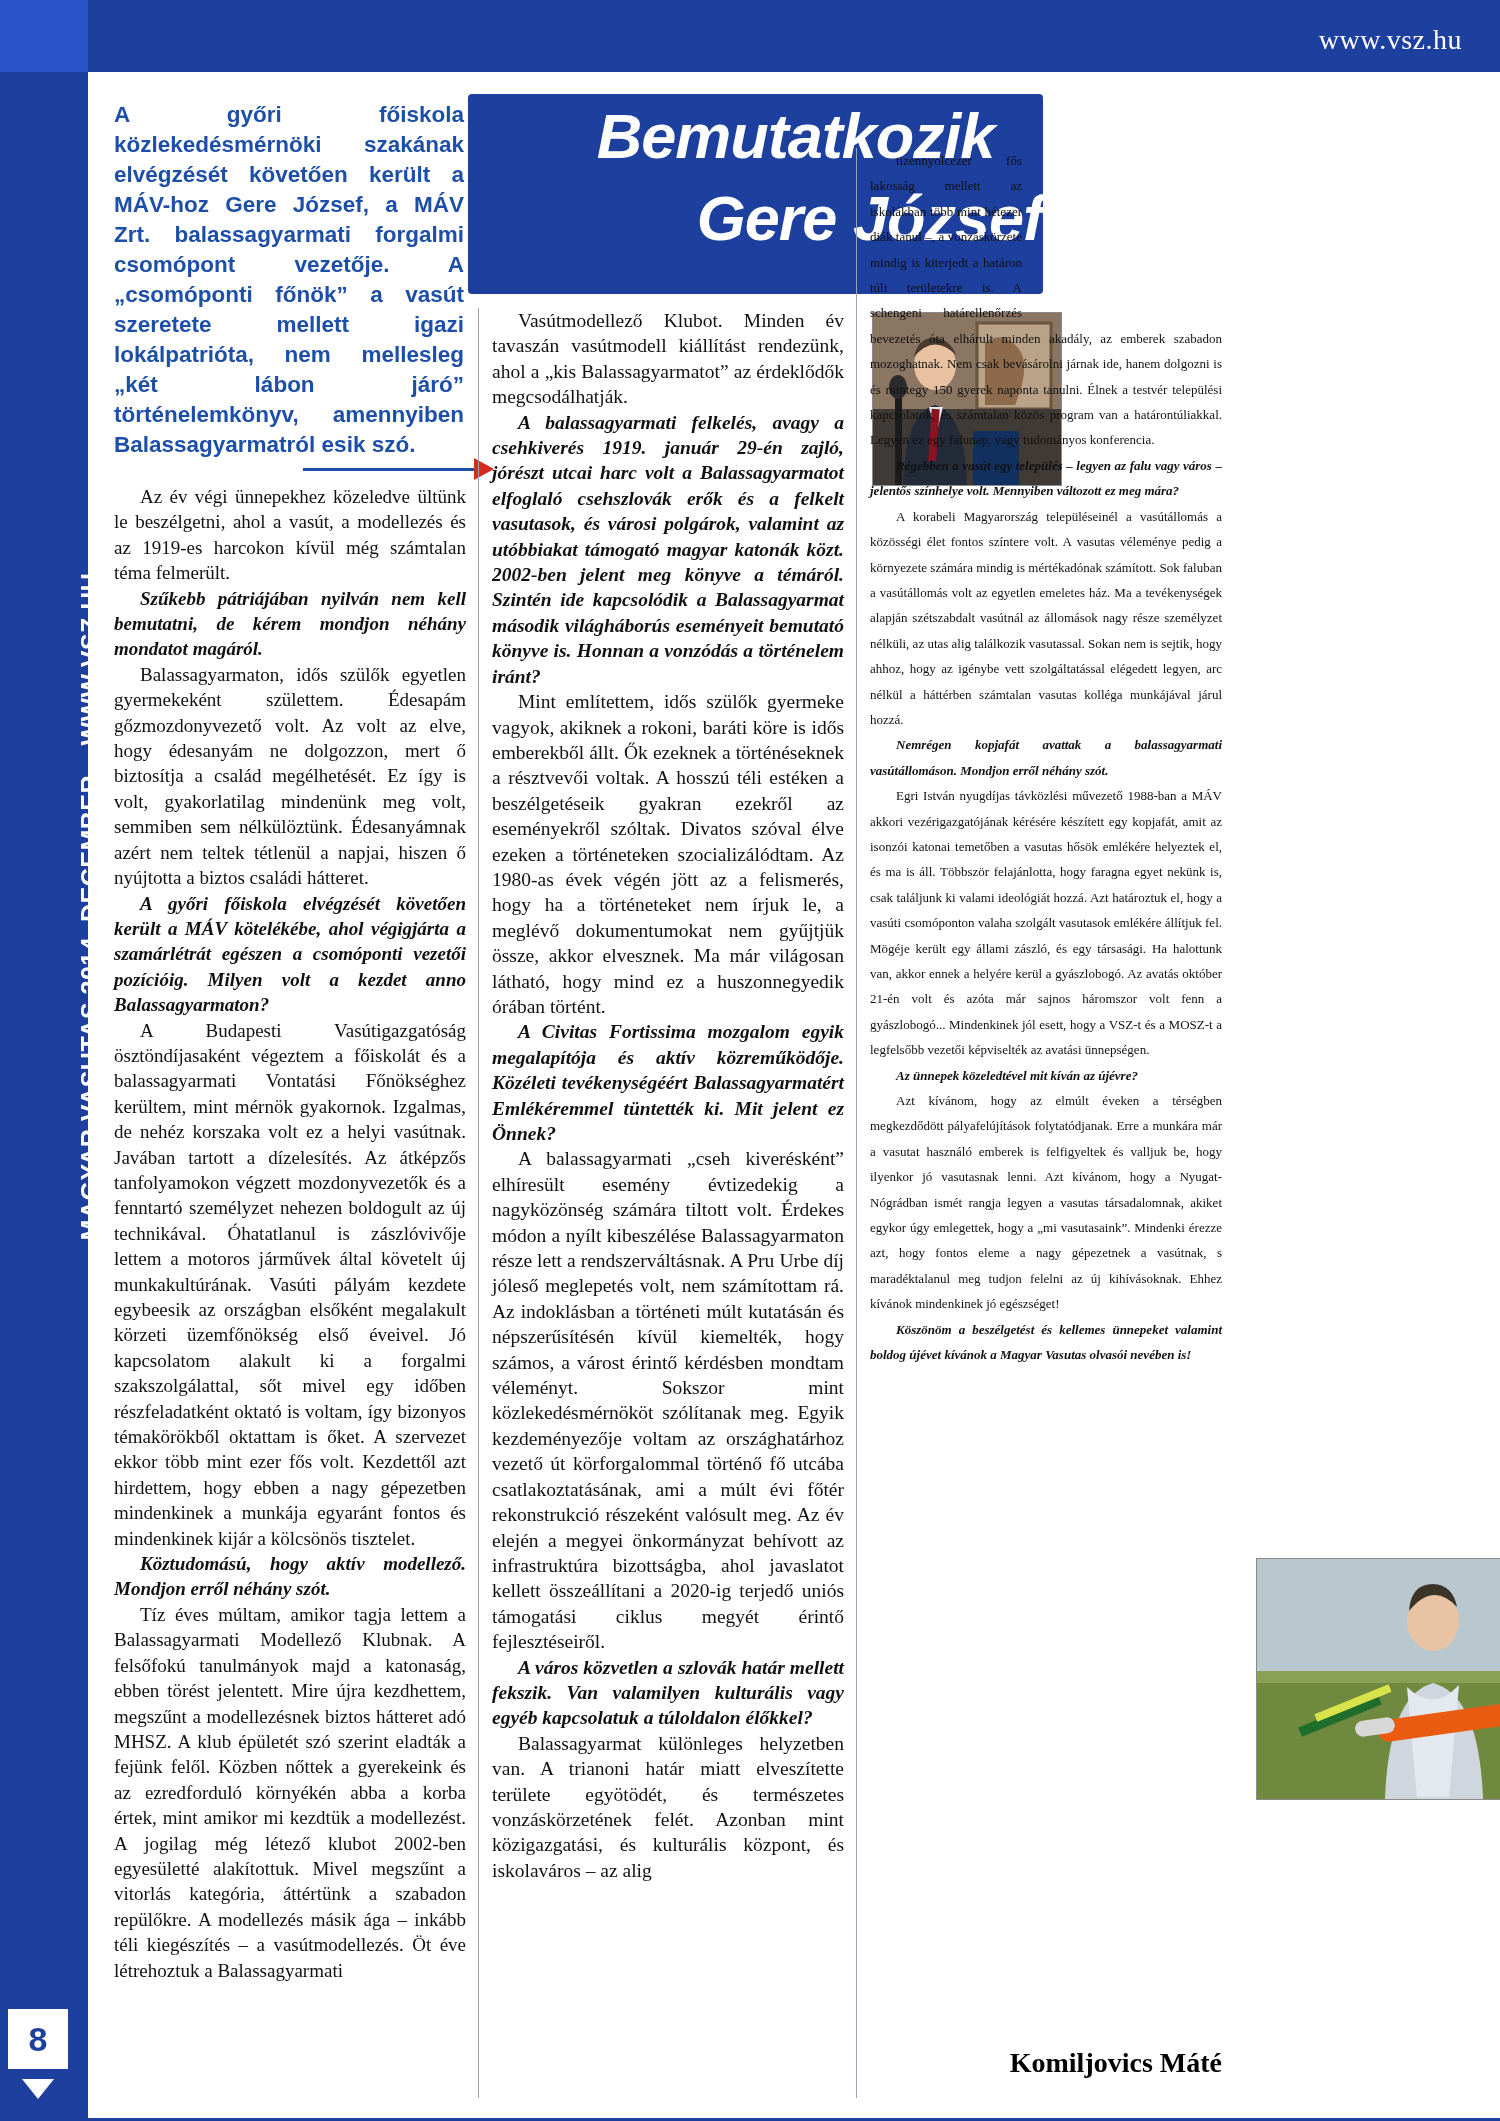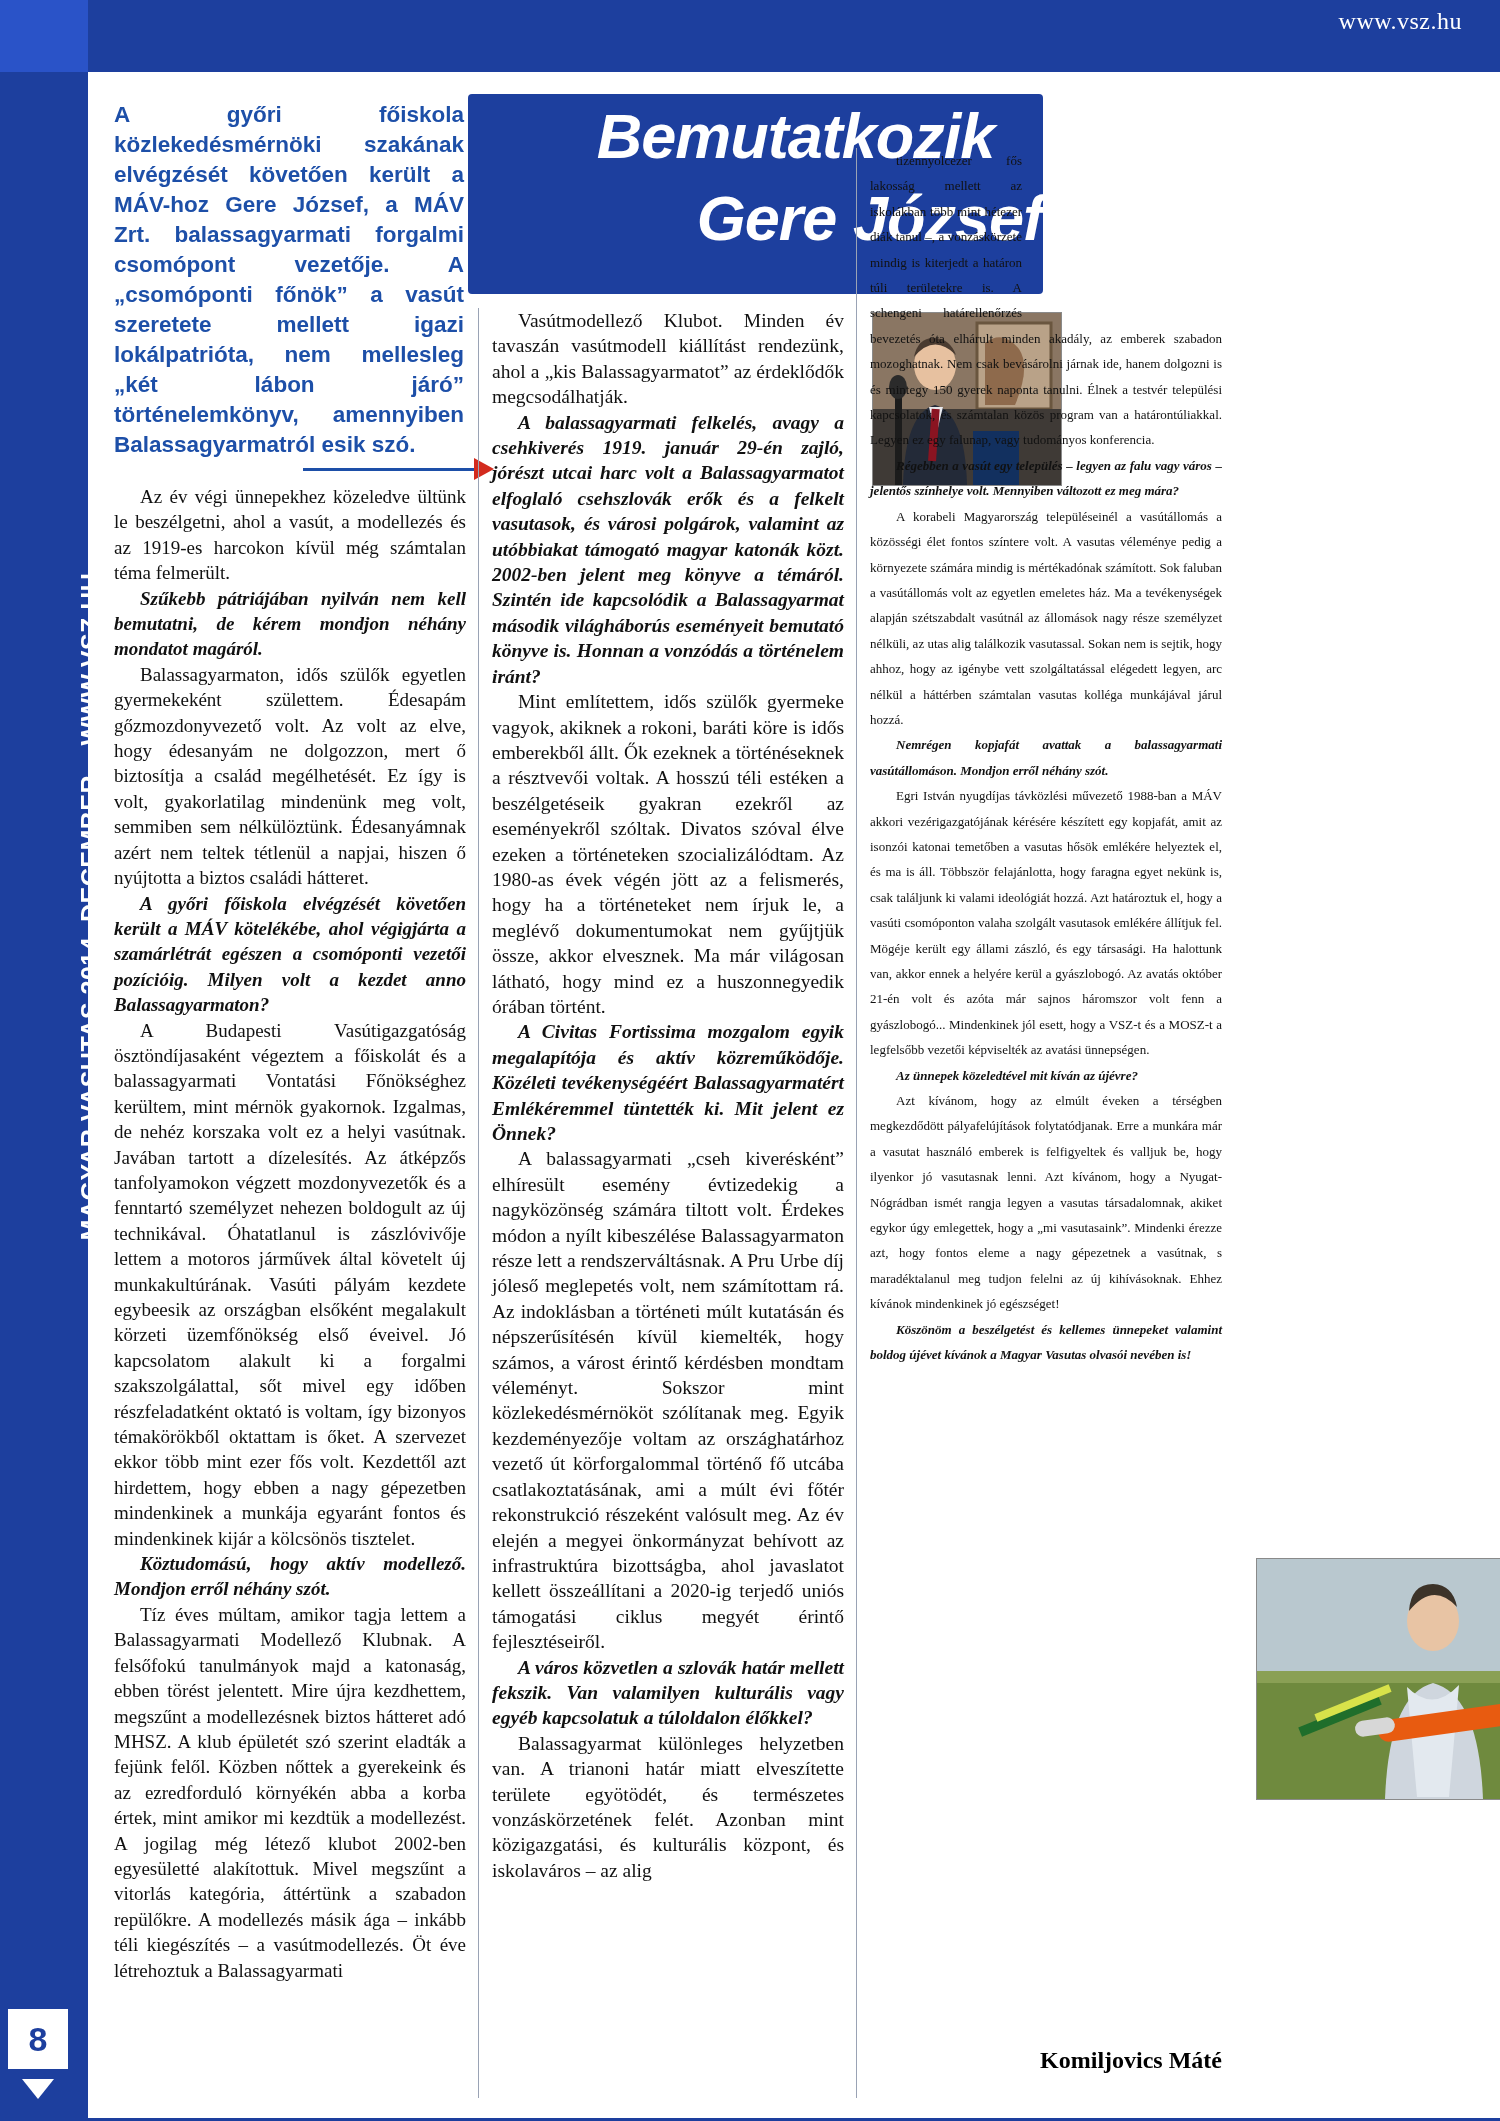--- a/index.html
+++ b/index.html
@@ -9,22 +9,22 @@
     font-family:"Liberation Serif", serif;
     position:relative;
     overflow:hidden;
   }
   
   #topbar{
     position:absolute;left:0;top:0;width:1500px;height:72px;
     background:#1d3f9e;
   }
   #topbar .url{
-    position:absolute;right:38px;top:8px;
-    color:#ffffff;font-size:24px;letter-spacing:.5px;
+    position:absolute;right:38px;top:24px;
+    color:#ffffff;font-size:28px;letter-spacing:.5px;
     font-family:"Liberation Serif", serif;
   }
   #topbar .lefttab{
     position:absolute;left:0;top:0;width:88px;height:72px;background:#2a53c8;
   }
   
   #leftbar{
     position:absolute;left:0;top:72px;width:88px;height:2049px;
     background:#1d3f9e;
   }
@@ -101,21 +101,21 @@
   #col2{left:404px;top:236px;width:352px;font-size:19.5px;line-height:25.4px;}
   #col3{left:782px;top:76px;width:352px;font-size:13px;line-height:25.4px;}
   
   .photo{position:absolute;border:1px solid #8a8a8a;overflow:hidden;}
   #photo1{left:784px;top:240px;width:188px;height:172px;}
   #photo2{left:1168px;top:1486px;width:310px;height:240px;}
   .ph-sky{position:absolute;left:0;top:0;right:0;bottom:0;}
   
   #signature{
     position:absolute;left:782px;top:1975px;width:352px;text-align:right;
-    font-weight:bold;font-size:24px;
+    font-weight:bold;font-size:28px;
   }
   
   #bottomline{position:absolute;left:88px;top:2118px;width:1412px;height:3px;background:#1d3f9e;}
 </style>
 </head>
 <body>
 
 <div id="topbar">
   <div class="lefttab"></div>
   <div class="url">www.vsz.hu</div>

